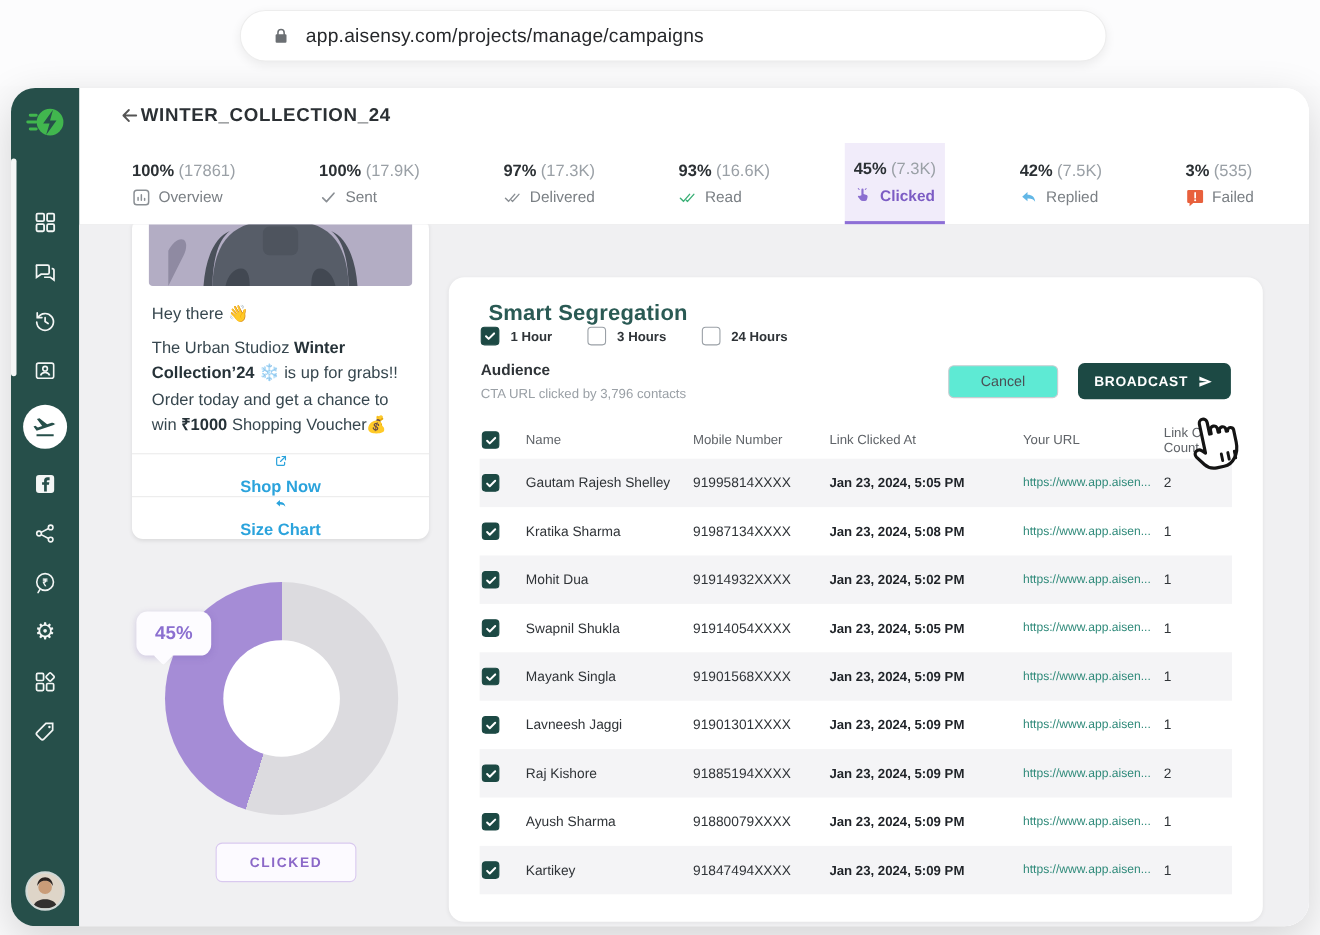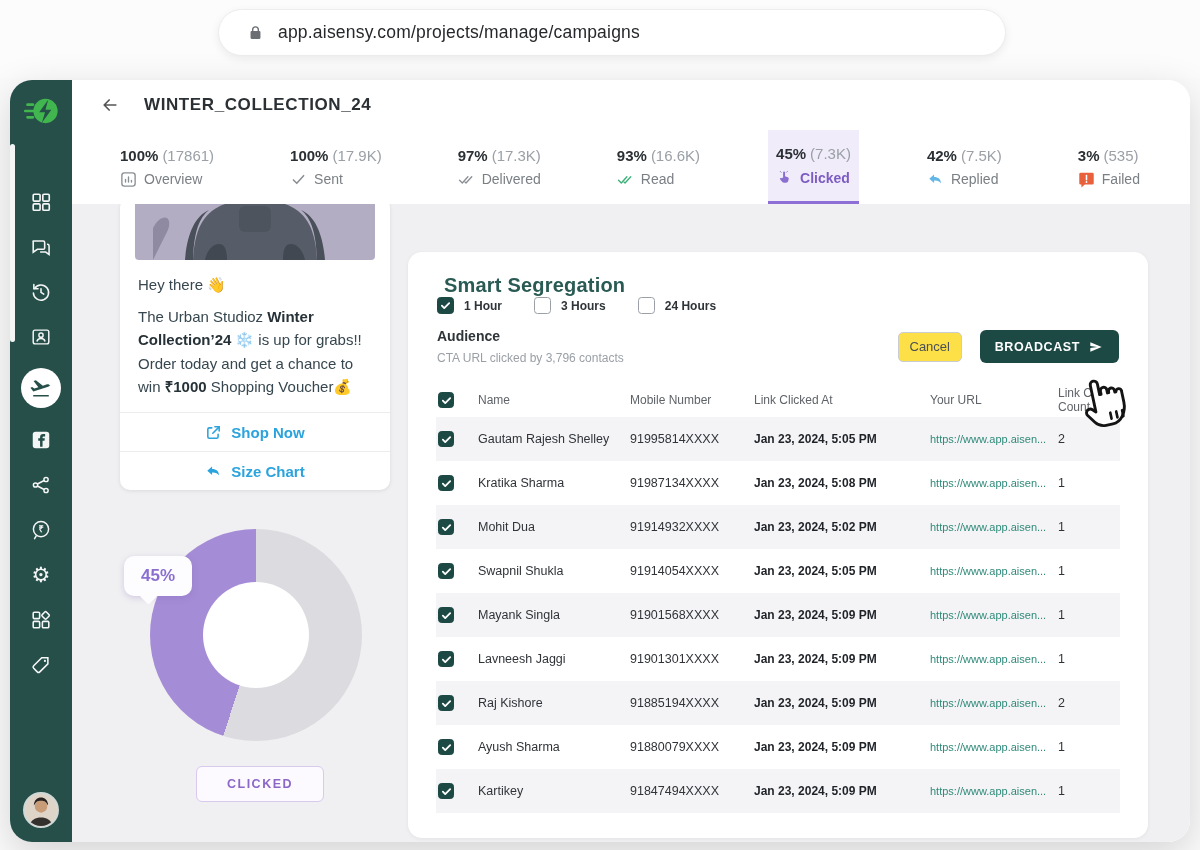--- a/index.html
+++ b/index.html
@@ -19,21 +19,21 @@
   .logo { width:36px; height:36px; margin-bottom:50px; }
   .nav-ic { width:22px; height:22px; margin:11.5px 0; display:flex; align-items:center; justify-content:center; cursor:pointer; opacity:.95; }
   .nav-ic svg { width:22px; height:22px; }
   .nav-active { width:40px; height:40px; background:#fff; border-radius:50%; display:flex; align-items:center; justify-content:center; margin:9px 0; }
   .nav-active svg { width:22px; height:22px; }
   .gear-glyph { color:#fff; font-size:21px; line-height:1; }
   .avatar { margin-top:auto; width:36px; height:36px; border-radius:50%; overflow:hidden; border:2px solid #cfd8d6; background:#e9e2d8; }
 
   
   .main { flex:1; display:flex; flex-direction:column; background:#fff; min-width:0; }
-  .app-header { height:50px; display:flex; align-items:center; padding-left:28px; gap:24px; flex-shrink:0; }
+  .app-header { height:50px; display:flex; align-items:center; padding-left:36px; flex-shrink:0; }
   .back-arrow { width:20px; height:20px; cursor:pointer; }
   .page-title { font-size:17px; font-weight:700; color:#2b3034; letter-spacing:.6px; }
 
   
   .stats { height:74px; display:flex; justify-content:space-between; padding:0 42px 0 40px; flex-shrink:0; box-shadow:0 1px 0 #ececee; }
   .stat { display:flex; flex-direction:column; justify-content:center; gap:7px; padding:0 8px; cursor:pointer; }
   .stat-line1 { font-size:15px; color:#9aa0a6; }
   .stat-line1 b { color:#2b3034; font-weight:700; margin-right:4px; }
   .stat-line2 { display:flex; align-items:center; gap:7px; font-size:14px; color:#7a7f84; }
   .stat-line2 svg { width:17px; height:17px; flex-shrink:0; }
@@ -44,21 +44,21 @@
   .content { flex:1; background:#f0f0f2; position:relative; overflow:hidden; }
 
   
   .preview-card { position:absolute; left:48px; top:-6px; width:270px; background:#fff; border-radius:10px; box-shadow:0 1px 4px rgba(0,0,0,.09); }
   .preview-img { height:62px; margin:0 15px; border-radius:0 0 4px 4px; overflow:hidden; }
   .preview-img svg { display:block; width:100%; height:100%; }
   .preview-text { padding:16px 18px 14px; }
   .greeting { font-size:15px; color:#37474f; margin-bottom:11px; }
   .msg-body { font-size:15px; color:#37474f; line-height:1.55; }
   .msg-body b { color:#263238; }
-  .preview-btn { border-top:1px solid #ececec; height:39px; display:flex; align-items:center; justify-content:center; gap:9px; color:#2ba3dc; font-size:15px; font-weight:700; cursor:pointer; }
+  .preview-btn { border-top:1px solid #ececec; height:39px; display:flex; align-items:center; justify-content:center; gap:9px; color:#2ba3dc; font-size:15px; font-weight:700; cursor:pointer;flex-direction:column; }
   .preview-btn svg { width:17px; height:17px; }
 
   
   .donut { position:absolute; left:78px; top:325px; width:212px; height:212px; border-radius:50%; }
   .donut::after { content:''; position:absolute; left:53px; top:53px; width:106px; height:106px; background:#fff; border-radius:50%; }
   .callout { position:absolute; left:52px; top:352px; width:68px; height:40px; background:#fdfcff; border-radius:10px; box-shadow:0 2px 6px rgba(120,90,180,.25); display:flex; align-items:center; justify-content:center; font-size:17px; font-weight:600; color:#8b6fd0; z-index:2; }
   .callout::after { content:''; position:absolute; left:18px; bottom:-6px; width:13px; height:13px; background:#fdfcff; transform:rotate(45deg); border-radius:2px; }
   .clicked-btn { position:absolute; left:124px; top:562px; width:128px; height:36px; background:#fcfaff; border:1.5px solid #d9c9ef; border-radius:6px; color:#8b68c8; font-size:12.5px; font-weight:700; letter-spacing:1.5px; display:flex; align-items:center; justify-content:center; cursor:pointer; }
 
   
@@ -69,21 +69,21 @@
   .option { display:flex; align-items:center; gap:10px; cursor:pointer; }
   .opt-label { font-size:12px; font-weight:600; color:#2f3438; }
   .cbx { width:17px; height:17px; border:1.6px solid #9aa0a6; border-radius:3.5px; background:#fff; display:inline-flex; align-items:center; justify-content:center; flex-shrink:0; }
   .cbx svg { width:11px; height:11px; display:none; }
   .cbx.checked { background:#1c4944; border-color:#1c4944; }
   .cbx.checked svg { display:block; }
   .audience-row { margin:14px 29px 0; display:flex; justify-content:space-between; align-items:flex-start; position:relative; }
   .audience-label { font-size:14px; font-weight:700; color:#2f3438; }
   .audience-desc { font-size:12px; color:#9aa0a6; margin-top:7px; }
   .action-btns { display:flex; gap:18px; align-items:center; margin-top:2px; }
-  .cancel-btn { width:64px; height:30px; background:#fde047; border:1px solid #c9cdd1; border-radius:5px; font-size:13px; color:#4a4f54; display:flex; align-items:center; justify-content:center; cursor:pointer; }
+  .cancel-btn { width:100px; height:30px; background:#5eead4; border:1px solid #c9cdd1; border-radius:5px; font-size:13px; color:#4a4f54; display:flex; align-items:center; justify-content:center; cursor:pointer; }
   .broadcast-btn { height:33px; padding:0 15px; background:#1c4944; border-radius:6px; color:#fff; font-size:12.5px; font-weight:700; letter-spacing:.6px; display:flex; align-items:center; justify-content:center; gap:8px; cursor:pointer; }
   .broadcast-btn svg { width:16px; height:16px; }
   .hand-cursor { position:absolute; left:673px; top:118px; width:54px; height:58px; z-index:5; transform:rotate(-12deg); pointer-events:none; }
 
   
   .tbl { margin:18px 28px 0; }
   .thead, .trow { display:grid; grid-template-columns:42px 152px 124px 176px 128px 62px; align-items:center; }
   .thead { height:34px; }
   .th { font-size:12px; color:#5f6368; }
   .trow { height:44px; }

